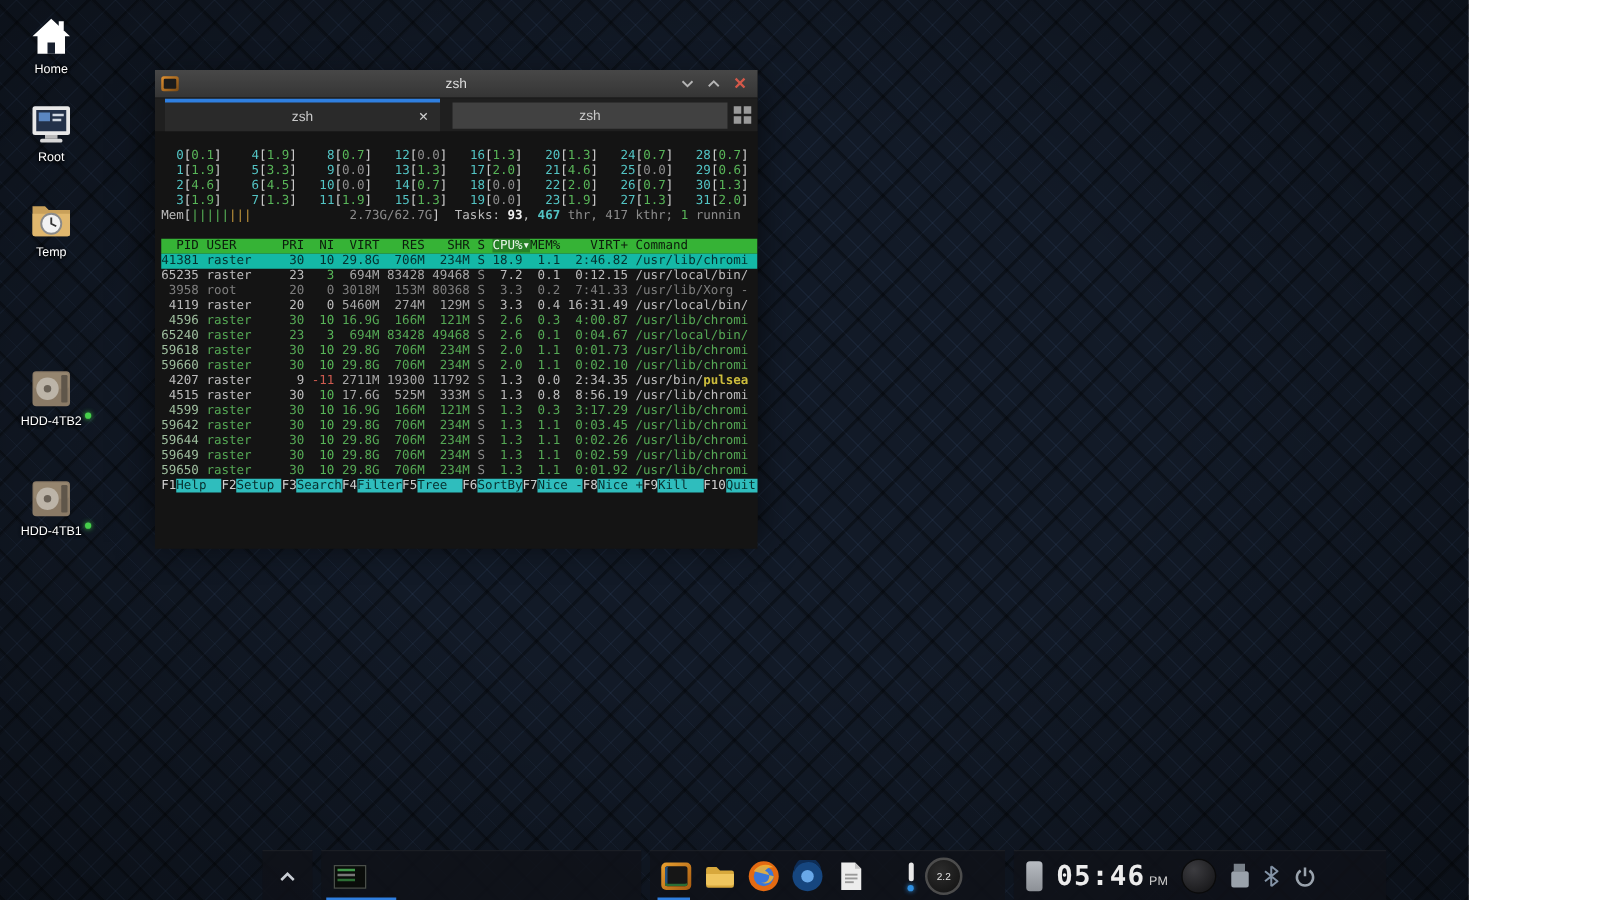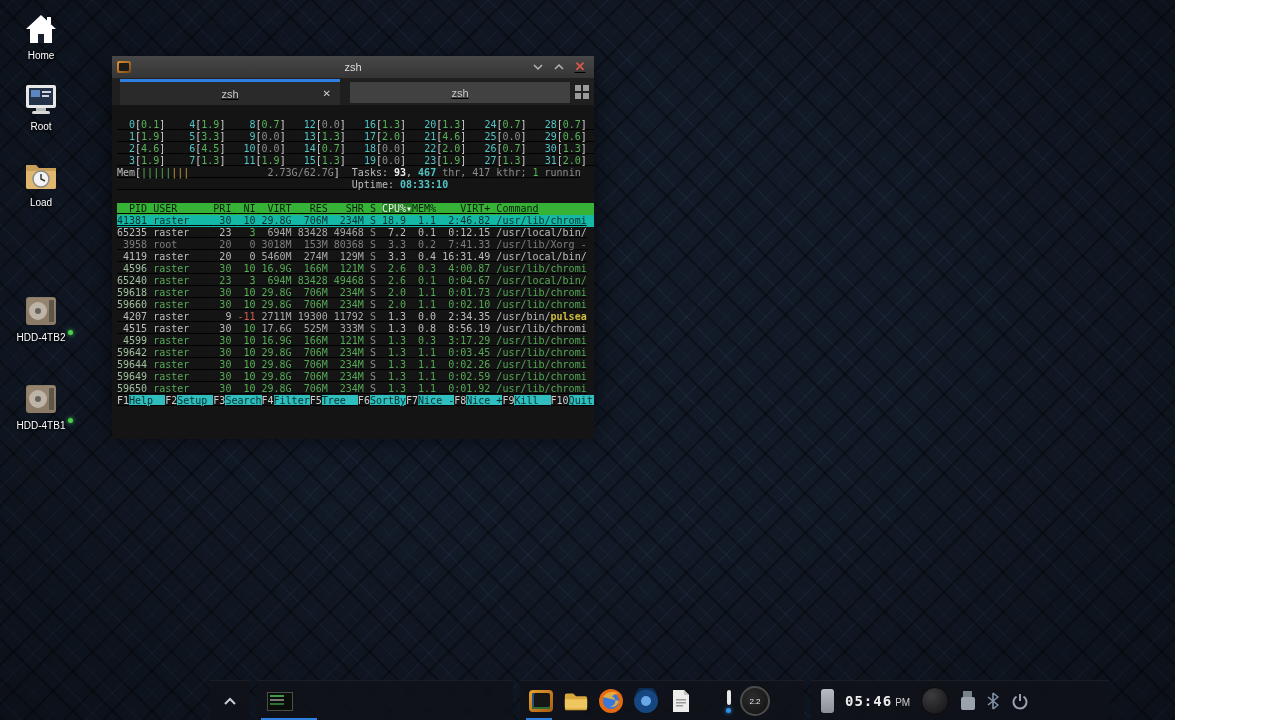--- a/index.html
+++ b/index.html
@@ -16,22 +16,22 @@
     background:radial-gradient(ellipse at 50% 45%, rgba(0,0,0,0) 40%, rgba(0,0,0,0.38) 100%);}
 
   
   .dicon{position:absolute;left:6px;width:70px;text-align:center;z-index:2;cursor:default;}
   .dicon .art{height:34px;display:flex;align-items:center;justify-content:center;}
   .dlabel{margin-top:4px;font-size:10px;color:#fff;text-shadow:0 1px 2px #000,0 0 3px #000;}
   .led{position:absolute;right:3px;top:36px;width:5px;height:5px;border-radius:50%;
     background:#46d04b;box-shadow:0 0 4px #46d04b;}
 
   
-  #window{position:absolute;left:112px;top:56px;width:482px;height:368px;z-index:3;
-    box-shadow:0 10px 28px rgba(0,0,0,0.65);background:#141414;text-decoration:underline;}
+  #window{position:absolute;left:124px;top:56px;width:482px;height:368px;z-index:3;
+    box-shadow:0 10px 28px rgba(0,0,0,0.65);background:#141414;}
   #titlebar{height:22px;background:linear-gradient(#474747,#353535);position:relative;
     display:flex;align-items:center;border-bottom:1px solid #202020;}
   .tb-icon{width:14px;height:12px;margin-left:5px;border-radius:2px;
     background:linear-gradient(135deg,#e09030,#7a4a14);position:relative;}
   .tb-icon::after{content:"";position:absolute;inset:2px;background:#1b1b1b;border-radius:1px;}
   #title{position:absolute;left:0;right:0;text-align:center;font-size:11px;color:#dcdcdc;}
   .tb-btns{margin-left:auto;display:flex;align-items:center;gap:7px;padding-right:7px;z-index:1;}
   .tb-btn{width:14px;height:14px;display:flex;align-items:center;justify-content:center;cursor:pointer;}
   .tb-btn.close{color:#d4594a;font-size:13px;font-weight:bold;line-height:14px;}
 
@@ -93,21 +93,21 @@
   .term-ico::after{content:"";position:absolute;inset:3px;background:#161616;border-radius:2px;
     box-shadow:inset 0 -2px 0 #2c6e35, inset 2px 0 0 #24507e;}
   .gauge{width:26px;height:26px;border-radius:50%;background:radial-gradient(circle at 40% 35%,#2c2c2c,#101010);
     border:2px solid #4c4c4c;display:flex;align-items:center;justify-content:center;cursor:pointer;}
   .gauge span{font-size:8px;color:#e6e6e6;}
   .divind{display:flex;flex-direction:column;align-items:center;gap:3px;cursor:pointer;}
   .divind .bar{width:4px;height:15px;border-radius:2px;background:#e8e8e8;}
   .divind .dot{width:5px;height:5px;border-radius:50%;background:#2f8fe0;box-shadow:0 0 4px #2f8fe0;}
   .batt{width:13px;height:24px;border-radius:3px;background:linear-gradient(#b8bcc2,#8c9096);cursor:pointer;}
   .clock{display:flex;align-items:baseline;gap:3px;color:#ececec;cursor:default;}
-  .clock .time{font-family:"DejaVu Sans Mono",monospace;font-size:14px;font-weight:bold;letter-spacing:1px;}
+  .clock .time{font-family:"DejaVu Sans Mono",monospace;font-size:22px;font-weight:bold;letter-spacing:1px;}
   .clock .ampm{font-size:10px;color:#cfcfcf;}
   .knob{width:26px;height:26px;border-radius:50%;cursor:pointer;
     background:radial-gradient(circle at 35% 30%,#3c3c40,#101012);border:1px solid #0a0a0a;}
   .usb{width:15px;height:21px;cursor:pointer;display:flex;flex-direction:column;align-items:center;}
   .usb .cap{width:9px;height:6px;background:#788089;}
   .usb .bod{width:14px;height:13px;border-radius:2px;background:#9aa2ab;}
   .svgbtn{cursor:pointer;display:flex;align-items:center;justify-content:center;}
 </style>
 </head>
 <body>
@@ -142,21 +142,21 @@
 
   <div class="dicon" style="top:159px">
     <div class="art">
       <svg width="36" height="32" viewBox="0 0 36 32">
         <path d="M3 5 h10 l3 3 h17 v19 a2 2 0 0 1 -2 2 H5 a2 2 0 0 1 -2 -2 Z" fill="#c9a05a"></path>
         <path d="M3 11 h30 v16 a2 2 0 0 1 -2 2 H5 a2 2 0 0 1 -2 -2 Z" fill="#e0b76e"></path>
         <circle cx="18" cy="19" r="8" fill="#f2f2f2" stroke="#8a8a8a" stroke-width="1.5"></circle>
         <path d="M18 14 v5 l4 2" stroke="#333" stroke-width="1.5" fill="none"></path>
       </svg>
     </div>
-    <div class="dlabel">Load</div>
+    <div class="dlabel">Temp</div>
   </div>
 
   <div class="dicon" style="top:294px">
     <div class="art">
       <svg width="34" height="30" viewBox="0 0 34 30">
         <rect x="2" y="1" width="30" height="28" rx="3" fill="#8a7a66"></rect>
         <rect x="3" y="2" width="28" height="13" rx="2" fill="#9c8c74" opacity="0.6"></rect>
         <circle cx="14" cy="15" r="9" fill="#bcb4a8"></circle>
         <circle cx="14" cy="15" r="3" fill="#6a6258"></circle>
         <rect x="25" y="4" width="5" height="22" rx="1" fill="#5f564a"></rect>
@@ -215,21 +215,20 @@
         </div>
     </div>
 
     <div id="term">
       <div id="term-lines">
           <div class="tl"><span class="c-cyan">  0</span><span class="c-brk">[</span><span class="c-valg">0.1</span><span class="c-brk">]</span><span>  </span><span class="c-cyan">  4</span><span class="c-brk">[</span><span class="c-valg">1.9</span><span class="c-brk">]</span><span>  </span><span class="c-cyan">  8</span><span class="c-brk">[</span><span class="c-valg">0.7</span><span class="c-brk">]</span><span>  </span><span class="c-cyan"> 12</span><span class="c-brk">[</span><span class="c-val0">0.0</span><span class="c-brk">]</span><span>  </span><span class="c-cyan"> 16</span><span class="c-brk">[</span><span class="c-valg">1.3</span><span class="c-brk">]</span><span>  </span><span class="c-cyan"> 20</span><span class="c-brk">[</span><span class="c-valg">1.3</span><span class="c-brk">]</span><span>  </span><span class="c-cyan"> 24</span><span class="c-brk">[</span><span class="c-valg">0.7</span><span class="c-brk">]</span><span>  </span><span class="c-cyan"> 28</span><span class="c-brk">[</span><span class="c-valg">0.7</span><span class="c-brk">]</span><span>  </span></div>
           <div class="tl"><span class="c-cyan">  1</span><span class="c-brk">[</span><span class="c-valg">1.9</span><span class="c-brk">]</span><span>  </span><span class="c-cyan">  5</span><span class="c-brk">[</span><span class="c-valg">3.3</span><span class="c-brk">]</span><span>  </span><span class="c-cyan">  9</span><span class="c-brk">[</span><span class="c-val0">0.0</span><span class="c-brk">]</span><span>  </span><span class="c-cyan"> 13</span><span class="c-brk">[</span><span class="c-valg">1.3</span><span class="c-brk">]</span><span>  </span><span class="c-cyan"> 17</span><span class="c-brk">[</span><span class="c-valg">2.0</span><span class="c-brk">]</span><span>  </span><span class="c-cyan"> 21</span><span class="c-brk">[</span><span class="c-valg">4.6</span><span class="c-brk">]</span><span>  </span><span class="c-cyan"> 25</span><span class="c-brk">[</span><span class="c-val0">0.0</span><span class="c-brk">]</span><span>  </span><span class="c-cyan"> 29</span><span class="c-brk">[</span><span class="c-valg">0.6</span><span class="c-brk">]</span><span>  </span></div>
           <div class="tl"><span class="c-cyan">  2</span><span class="c-brk">[</span><span class="c-valg">4.6</span><span class="c-brk">]</span><span>  </span><span class="c-cyan">  6</span><span class="c-brk">[</span><span class="c-valg">4.5</span><span class="c-brk">]</span><span>  </span><span class="c-cyan"> 10</span><span class="c-brk">[</span><span class="c-val0">0.0</span><span class="c-brk">]</span><span>  </span><span class="c-cyan"> 14</span><span class="c-brk">[</span><span class="c-valg">0.7</span><span class="c-brk">]</span><span>  </span><span class="c-cyan"> 18</span><span class="c-brk">[</span><span class="c-val0">0.0</span><span class="c-brk">]</span><span>  </span><span class="c-cyan"> 22</span><span class="c-brk">[</span><span class="c-valg">2.0</span><span class="c-brk">]</span><span>  </span><span class="c-cyan"> 26</span><span class="c-brk">[</span><span class="c-valg">0.7</span><span class="c-brk">]</span><span>  </span><span class="c-cyan"> 30</span><span class="c-brk">[</span><span class="c-valg">1.3</span><span class="c-brk">]</span><span>  </span></div>
           <div class="tl"><span class="c-cyan">  3</span><span class="c-brk">[</span><span class="c-valg">1.9</span><span class="c-brk">]</span><span>  </span><span class="c-cyan">  7</span><span class="c-brk">[</span><span class="c-valg">1.3</span><span class="c-brk">]</span><span>  </span><span class="c-cyan"> 11</span><span class="c-brk">[</span><span class="c-valg">1.9</span><span class="c-brk">]</span><span>  </span><span class="c-cyan"> 15</span><span class="c-brk">[</span><span class="c-valg">1.3</span><span class="c-brk">]</span><span>  </span><span class="c-cyan"> 19</span><span class="c-brk">[</span><span class="c-val0">0.0</span><span class="c-brk">]</span><span>  </span><span class="c-cyan"> 23</span><span class="c-brk">[</span><span class="c-valg">1.9</span><span class="c-brk">]</span><span>  </span><span class="c-cyan"> 27</span><span class="c-brk">[</span><span class="c-valg">1.3</span><span class="c-brk">]</span><span>  </span><span class="c-cyan"> 31</span><span class="c-brk">[</span><span class="c-valg">2.0</span><span class="c-brk">]</span><span>  </span></div>
           <div class="tl"><span class="c-txt">Mem</span><span class="c-brk">[</span><span class="c-green">|||||</span><span class="c-orange">|||</span><span class="c-val0">             2.73G/62.7G</span><span class="c-brk">]</span><span>  </span><span class="c-txt">Tasks: </span><span class="c-bold">93</span><span class="c-txt">, </span><span class="c-cyanb">467</span><span class="c-dim"> thr, </span><span class="c-dim">417</span><span class="c-dim"> kthr; </span><span class="c-green">1</span><span class="c-dim"> runnin</span></div>
-          <div class="tl"><span>                                       </span><span class="c-txt">Uptime: </span><span class="c-cyanb">08:33:10</span></div>
           <div class="tl"></div>
           <div class="tl hdr"><span>  PID </span><span>USER      </span><span>PRI </span><span> NI </span><span> VIRT </span><span>  RES </span><span>  SHR </span><span>S </span><span class="sortcol">CPU%▾</span><span>MEM% </span><span>   VIRT+ </span><span>Command</span></div>
           <div class="tl sel"><span class="c-txt">41381 </span><span class="c-txt">raster    </span><span class="c-txt"> 30 </span><span class="c-green"> 10 </span><span class="c-mem">29.8G </span><span class="c-mem"> 706M </span><span class="c-mem"> 234M </span><span class="c-dim">S </span><span class="c-txt">18.9 </span><span class="c-txt"> 1.1 </span><span class="c-txt"> 2:46.82 </span><span class="c-cmd">/usr/lib/chromi</span></div>
           <div class="tl"><span class="c-txt">65235 </span><span class="c-txt">raster    </span><span class="c-txt"> 23 </span><span class="c-green">  3 </span><span class="c-mem"> 694M </span><span class="c-mem">83428 </span><span class="c-mem">49468 </span><span class="c-dim">S </span><span class="c-txt"> 7.2 </span><span class="c-txt"> 0.1 </span><span class="c-txt"> 0:12.15 </span><span class="c-cmd">/usr/local/bin/</span></div>
           <div class="tl tone-dim"><span class="c-txt"> 3958 </span><span class="c-txt">root      </span><span class="c-txt"> 20 </span><span class="c-txt">  0 </span><span class="c-mem">3018M </span><span class="c-mem"> 153M </span><span class="c-mem">80368 </span><span class="c-dim">S </span><span class="c-txt"> 3.3 </span><span class="c-txt"> 0.2 </span><span class="c-txt"> 7:41.33 </span><span class="c-cmd">/usr/lib/Xorg -</span></div>
           <div class="tl"><span class="c-txt"> 4119 </span><span class="c-txt">raster    </span><span class="c-txt"> 20 </span><span class="c-txt">  0 </span><span class="c-mem">5460M </span><span class="c-mem"> 274M </span><span class="c-mem"> 129M </span><span class="c-dim">S </span><span class="c-txt"> 3.3 </span><span class="c-txt"> 0.4 </span><span class="c-txt">16:31.49 </span><span class="c-cmd">/usr/local/bin/</span></div>
           <div class="tl tone-new"><span class="c-txt"> 4596 </span><span class="c-txt">raster    </span><span class="c-txt"> 30 </span><span class="c-green"> 10 </span><span class="c-mem">16.9G </span><span class="c-mem"> 166M </span><span class="c-mem"> 121M </span><span class="c-dim">S </span><span class="c-txt"> 2.6 </span><span class="c-txt"> 0.3 </span><span class="c-txt"> 4:00.87 </span><span class="c-cmd">/usr/lib/chromi</span></div>
           <div class="tl tone-new"><span class="c-txt">65240 </span><span class="c-txt">raster    </span><span class="c-txt"> 23 </span><span class="c-green">  3 </span><span class="c-mem"> 694M </span><span class="c-mem">83428 </span><span class="c-mem">49468 </span><span class="c-dim">S </span><span class="c-txt"> 2.6 </span><span class="c-txt"> 0.1 </span><span class="c-txt"> 0:04.67 </span><span class="c-cmd">/usr/local/bin/</span></div>
           <div class="tl tone-new"><span class="c-txt">59618 </span><span class="c-txt">raster    </span><span class="c-txt"> 30 </span><span class="c-green"> 10 </span><span class="c-mem">29.8G </span><span class="c-mem"> 706M </span><span class="c-mem"> 234M </span><span class="c-dim">S </span><span class="c-txt"> 2.0 </span><span class="c-txt"> 1.1 </span><span class="c-txt"> 0:01.73 </span><span class="c-cmd">/usr/lib/chromi</span></div>
           <div class="tl tone-new"><span class="c-txt">59660 </span><span class="c-txt">raster    </span><span class="c-txt"> 30 </span><span class="c-green"> 10 </span><span class="c-mem">29.8G </span><span class="c-mem"> 706M </span><span class="c-mem"> 234M </span><span class="c-dim">S </span><span class="c-txt"> 2.0 </span><span class="c-txt"> 1.1 </span><span class="c-txt"> 0:02.10 </span><span class="c-cmd">/usr/lib/chromi</span></div>

